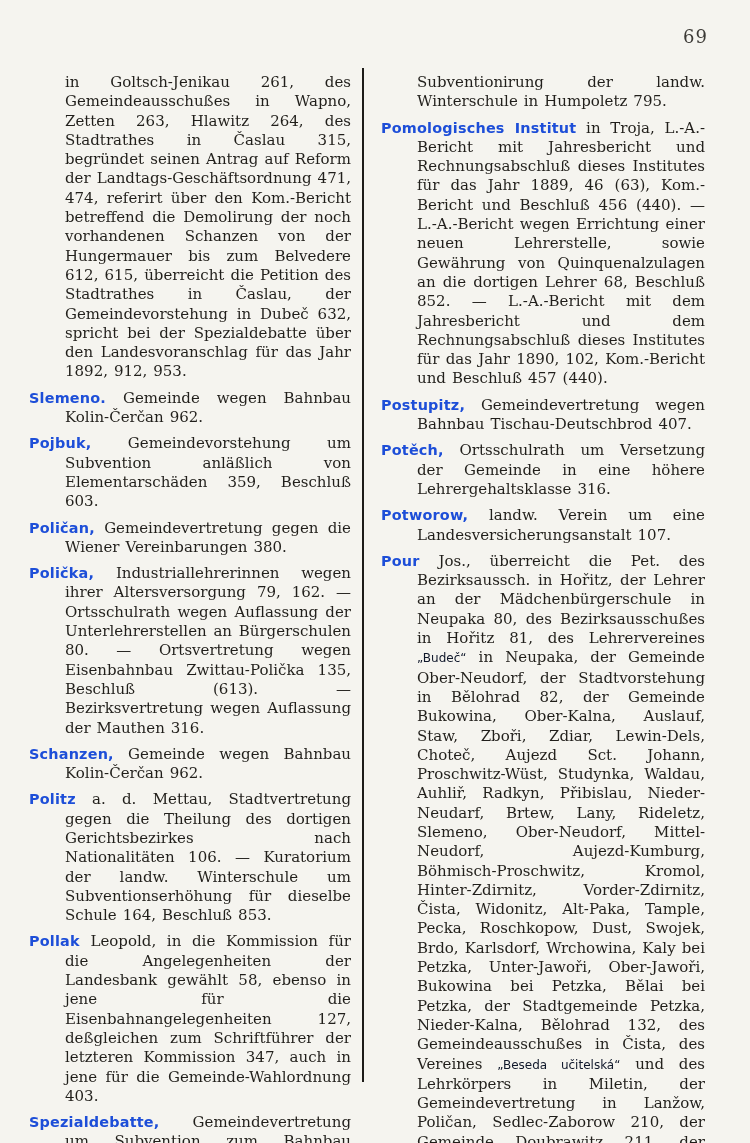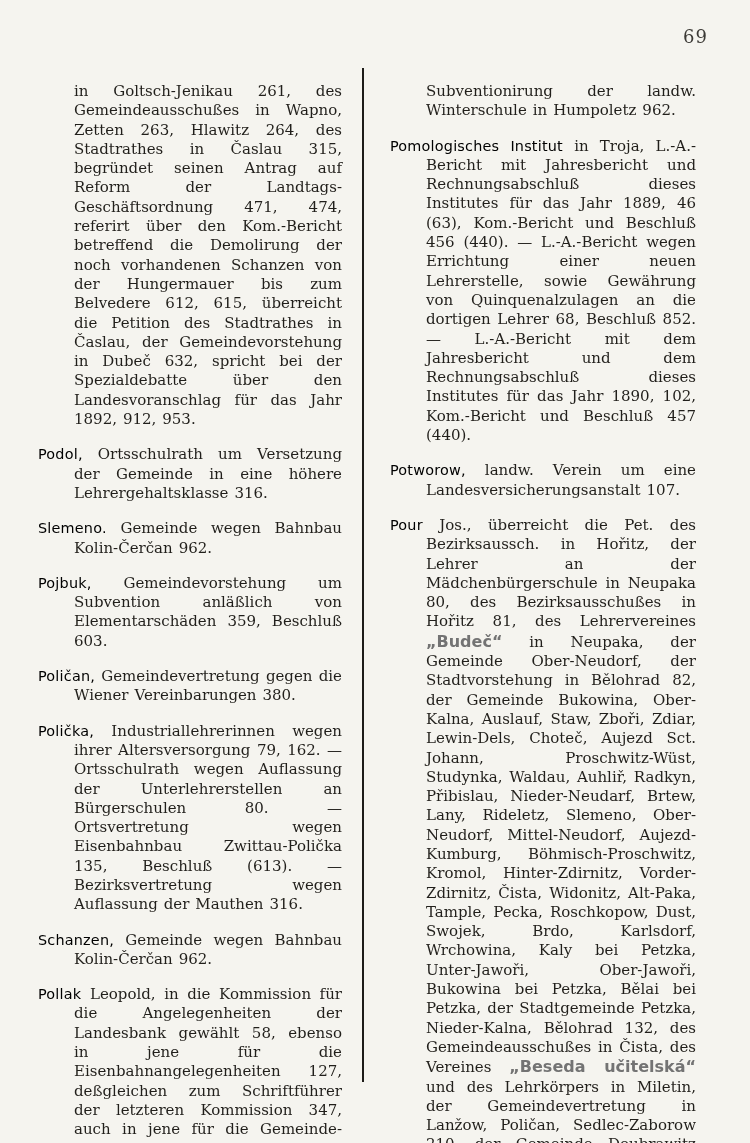--- a/index.html
+++ b/index.html
@@ -33,66 +33,68 @@
     background: #1d1b18;
   }
   .column {
     position: absolute;
     top: 66px;
     box-sizing: border-box;
   }
   .column.left  { left: 22px;  width: 336px; }
   .column.right { left: 374px; width: 338px; }
   .entry {
-    margin: 16px;
+    margin: 7px;
     padding-left: 36px;
     text-indent: -36px;
     text-align: justify;
     font-family: "DejaVu Serif", serif;
     font-size: 15px;
     line-height: 19.3px;
     color: #211f1b;
     word-spacing: 0.08em;
   }
   .entry.continuation {
     text-indent: 0;
   }
   .term {
     font-family: "DejaVu Sans", sans-serif;
-    font-weight: normal;
+    font-weight: bold;
     font-size: 14.4px;
     letter-spacing: 0.2px;
-    color: #000000;
+    color: #1d4ed8;
   }
   .inline-bold {
     font-family: "DejaVu Sans", sans-serif;
-    font-weight: bold;
-    font-size: 16px;
-    color: #737373;
+    font-weight: normal;
+    font-size: 12px;
+    color: #0f172a;
   }
 </style>
 </head>
 <body>
 
 <div class="page">
   <div class="page-number">69</div>
 
   <div class="col-divider"></div>
 
   <div class="column left">
       <p class="entry continuation"><span class="body-seg">in Goltsch-Jenikau 261, des Gemeindeausschußes in Wapno, Zetten 263, Hlawitz 264, des Stadtrathes in Časlau 315, begründet seinen Antrag auf Reform der Landtags-Geschäftsordnung 471, 474, referirt über den Kom.-Bericht betreffend die Demolirung der noch vorhandenen Schanzen von der Hungermauer bis zum Belvedere 612, 615, überreicht die Petition des Stadtrathes in Časlau, der Gemeindevorstehung in Dubeč 632, spricht bei der Spezialdebatte über den Landesvoranschlag für das Jahr 1892, 912, 953.</span></p>
-      <p class="entry"><span class="term">Podol,</span> <span class="body-seg">Ortsschulrath um Versetzung der Gemeinde in eine höhere Lehrergehaltsklasse 316.</span></p>
       <p class="entry"><span class="term">Slemeno.</span> <span class="body-seg">Gemeinde wegen Bahnbau Kolin-Čerčan 962.</span></p>
       <p class="entry"><span class="term">Pojbuk,</span> <span class="body-seg">Gemeindevorstehung um Subvention anläßlich von Elementarschäden 359, Beschluß 603.</span></p>
       <p class="entry"><span class="term">Poličan,</span> <span class="body-seg">Gemeindevertretung gegen die Wiener Vereinbarungen 380.</span></p>
       <p class="entry"><span class="term">Polička,</span> <span class="body-seg">Industriallehrerinnen wegen ihrer Altersversorgung 79, 162. — Ortsschulrath wegen Auflassung der Unterlehrerstellen an Bürgerschulen 80. — Ortsvertretung wegen Eisenbahnbau Zwittau-Polička 135, Beschluß (613). — Bezirksvertretung wegen Auflassung der Mauthen 316.</span></p>
       <p class="entry"><span class="term">Schanzen,</span> <span class="body-seg">Gemeinde wegen Bahnbau Kolin-Čerčan 962.</span></p>
+      <p class="entry"><span class="term">Politz</span> <span class="body-seg">a. d. Mettau, Stadtvertretung gegen die Theilung des dortigen Gerichtsbezirkes nach Nationalitäten 106. — Kuratorium der landw. Winterschule um Subventionserhöhung für dieselbe Schule 164, Beschluß 853.</span></p>
       <p class="entry"><span class="term">Pollak</span> <span class="body-seg">Leopold, in die Kommission für die Angelegenheiten der Landesbank gewählt 58, ebenso in jene für die Eisenbahnangelegenheiten 127, deßgleichen zum Schriftführer der letzteren Kommission 347, auch in jene für die Gemeinde-Wahlordnung 403.</span></p>
       <p class="entry"><span class="term">Spezialdebatte,</span> <span class="body-seg">Gemeindevertretung um Subvention zum Bahnbau Tischau-Beneschau 526.</span></p>
     </div>
 
   <div class="column right">
-      <p class="entry continuation"><span class="body-seg">Subventionirung der landw. Winterschule in Humpoletz 962.</span></p>
+      <p class="entry continuation"><span class="body-seg">Subventionirung der landw. Winterschule in Humpoletz 795.</span></p>
       <p class="entry"><span class="term">Pomologisches Institut</span> <span class="body-seg">in Troja, L.-A.-Bericht mit Jahresbericht und Rechnungsabschluß dieses Institutes für das Jahr 1889, 46 (63), Kom.-Bericht und Beschluß 456 (440). — L.-A.-Bericht wegen Errichtung einer neuen Lehrerstelle, sowie Gewährung von Quinquenalzulagen an die dortigen Lehrer 68, Beschluß 852. — L.-A.-Bericht mit dem Jahresbericht und dem Rechnungsabschluß dieses Institutes für das Jahr 1890, 102, Kom.-Bericht und Beschluß 457 (440).</span></p>
+      <p class="entry"><span class="term">Postupitz,</span> <span class="body-seg">Gemeindevertretung wegen Bahnbau Tischau-Deutschbrod 407.</span></p>
+      <p class="entry"><span class="term">Potěch,</span> <span class="body-seg">Ortsschulrath um Versetzung der Gemeinde in eine höhere Lehrergehaltsklasse 316.</span></p>
       <p class="entry"><span class="term">Potworow,</span> <span class="body-seg">landw. Verein um eine Landesversicherungsanstalt 107.</span></p>
       <p class="entry"><span class="term">Pour</span> <span class="body-seg">Jos., überreicht die Pet. des Bezirksaussch. in Hořitz, der Lehrer an der Mädchenbürgerschule in Neupaka 80, des Bezirksausschußes in Hořitz 81, des Lehrervereines </span><span class="inline-bold">„Budeč“</span><span class="body-seg"> in Neupaka, der Gemeinde Ober-Neudorf, der Stadtvorstehung in Bělohrad 82, der Gemeinde Bukowina, Ober-Kalna, Auslauf, Staw, Zboři, Zdiar, Lewin-Dels, Choteč, Aujezd Sct. Johann, Proschwitz-Wüst, Studynka, Waldau, Auhliř, Radkyn, Přibislau, Nieder-Neudarf, Brtew, Lany, Rideletz, Slemeno, Ober-Neudorf, Mittel-Neudorf, Aujezd-Kumburg, Böhmisch-Proschwitz, Kromol, Hinter-Zdirnitz, Vorder-Zdirnitz, Čista, Widonitz, Alt-Paka, Tample, Pecka, Roschkopow, Dust, Swojek, Brdo, Karlsdorf, Wrchowina, Kaly bei Petzka, Unter-Jawoři, Ober-Jawoři, Bukowina bei Petzka, Bělai bei Petzka, der Stadtgemeinde Petzka, Nieder-Kalna, Bělohrad 132, des Gemeindeausschußes in Čista, des Vereines </span><span class="inline-bold">„Beseda učitelská“</span><span class="body-seg"> und des Lehrkörpers in Miletin, der Gemeindevertretung in Lanžow, Poličan, Sedlec-Zaborow 210, der Gemeinde Doubrawitz 211, der Stadtvertretung in Bělohrad 259, des Ortsschulrathes und der Gemeindevertretung in Aujezd Kumburg 261, der Gemeindevorstehung in Pecka, Mlazowitz, des Ortsschulrathes und Lehrkörpers in Chroustow, der Gemeindevorstehung und des Lehrkörpers in Pecka 359, der Industriallehrerinnen des Bezirkes Hořitz 719, des Gemeindeamtes in Ober-Černutek, Beznik,</span></p>
     </div>
 </div>
 
 </body></html>

